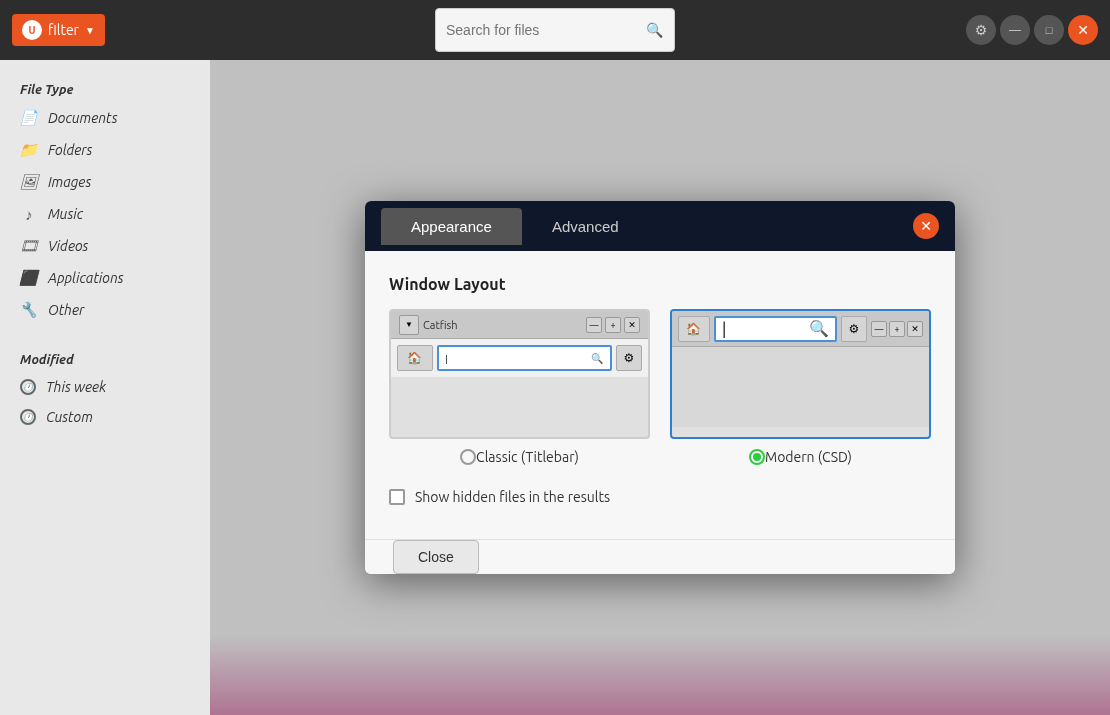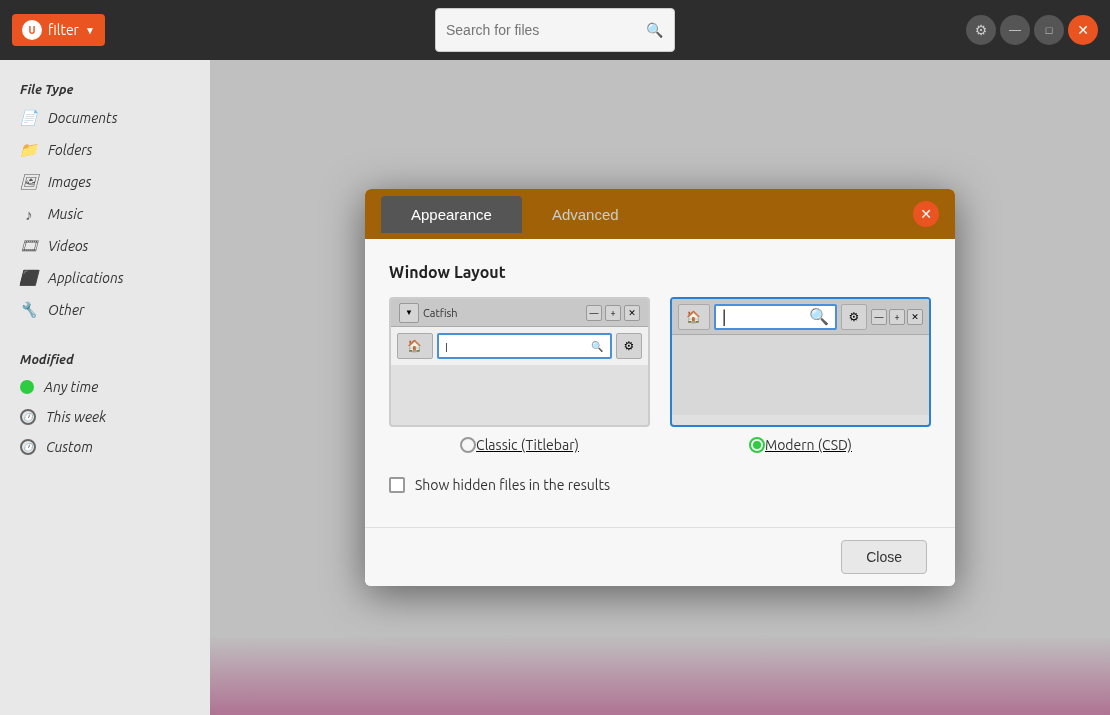--- a/index.html
+++ b/index.html
@@ -227,21 +227,21 @@
     .dialog {
       width: 590px;
       background: #fff;
       border-radius: 6px;
       box-shadow: 0 8px 40px rgba(0,0,0,0.5);
       overflow: hidden;
       position: relative;
     }
 
     .dialog-header {
-      background: #a16207;
+      background: #0f172a;
       display: flex;
       align-items: center;
       justify-content: space-between;
       padding: 16px 16px;
       height: 50px;
     }
 
     .dialog-tabs {
       display: flex;
       gap: 0;
@@ -475,21 +475,20 @@
     .modern-body {
       background: #d8d8d8;
       flex: 1;
       height: 80px;
     }
 
     .layout-radio-row {
       display: flex;
       align-items: center;
       gap: 0;
-      text-decoration: underline;
     }
 
     .radio-circle {
       width: 16px;
       height: 16px;
       border-radius: 50%;
       border: 2px solid #999;
       display: flex;
       align-items: center;
       justify-content: center;
@@ -556,24 +555,23 @@
       line-height: 1;
     }
 
     .checkbox-label {
       font-size: 14px;
       color: #333;
     }
 
     
     .dialog-footer {
-      padding: 12px 28px;
+      padding: 0 28px;
       background: #f7f7f7;
       display: flex;
-      justify-content: flex-end;
       border-top: 1px solid #e0e0e0;
     }
 
     .close-btn {
       padding: 8px 24px;
       background: #e8e8e8;
       border: 1px solid #bbb;
       border-radius: 4px;
       font-size: 14px;
       cursor: pointer;
@@ -647,24 +645,20 @@
     </div>
     <div class="sidebar-item">
       <span class="item-icon">🔧</span>
       <span>Other</span>
     </div>
 
     <div class="sidebar-divider"></div>
 
     <div class="sidebar-section-title modified-section">Modified</div>
 
-    <div class="sidebar-item">
-      <div class="radio-dot active"></div>
-      <span>Any time</span>
-    </div>
     <div class="sidebar-item">
       <div class="clock-icon">🕐</div>
       <span>This week</span>
     </div>
     <div class="sidebar-item">
       <div class="clock-icon">🕐</div>
       <span>Custom</span>
     </div>
   </div>
 

